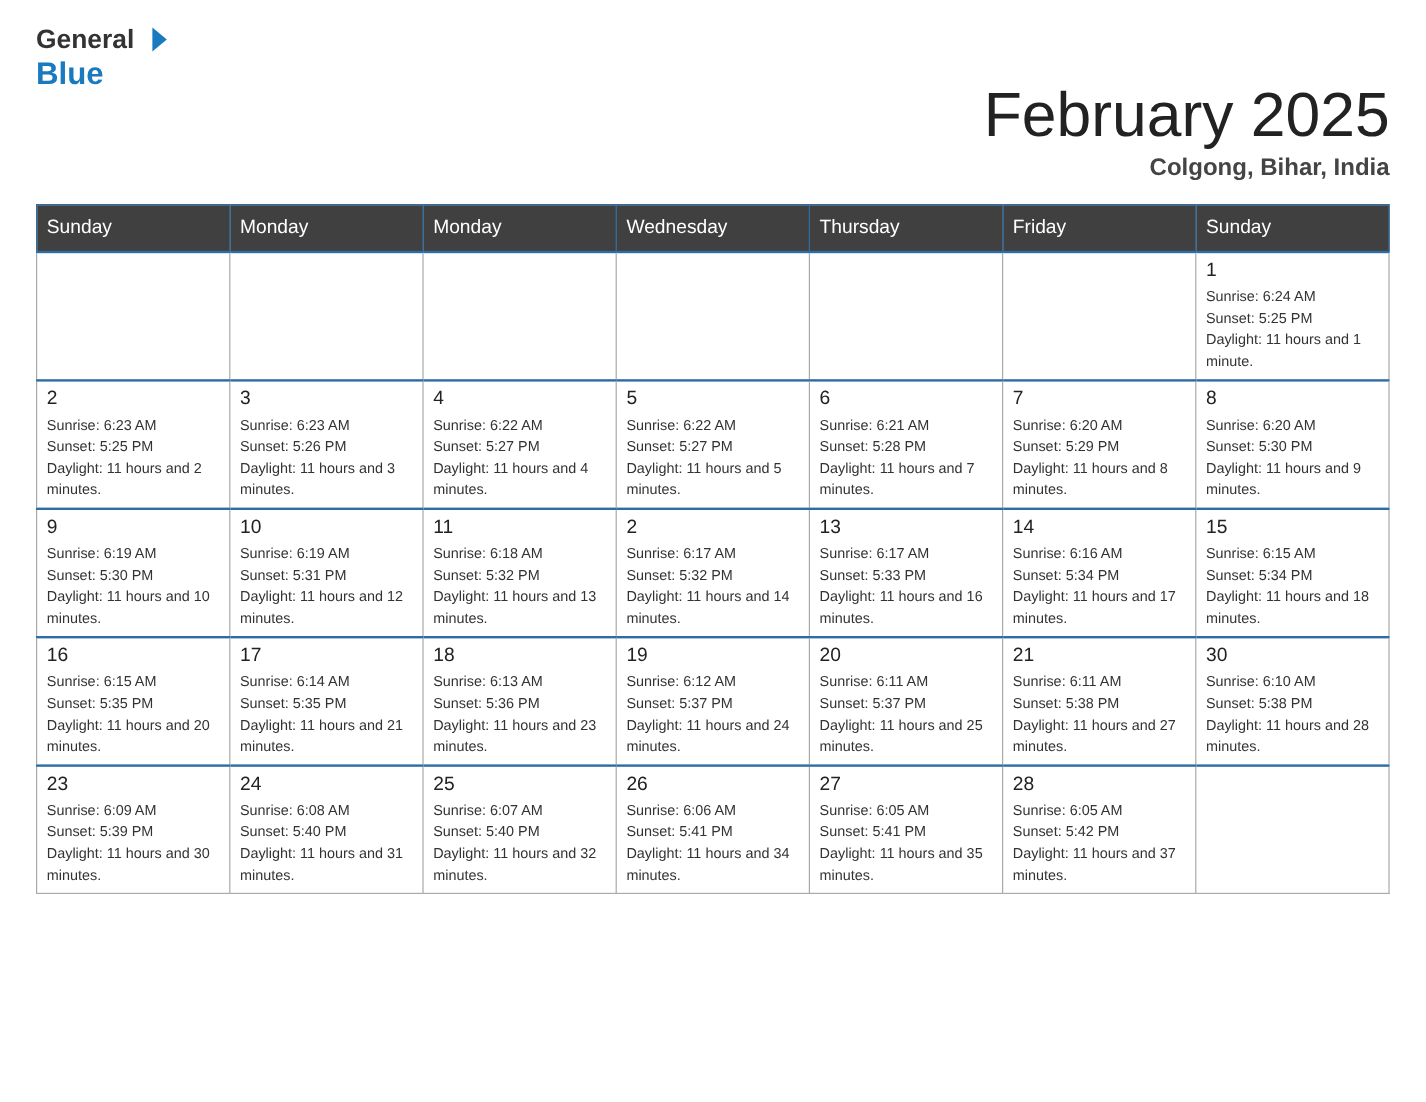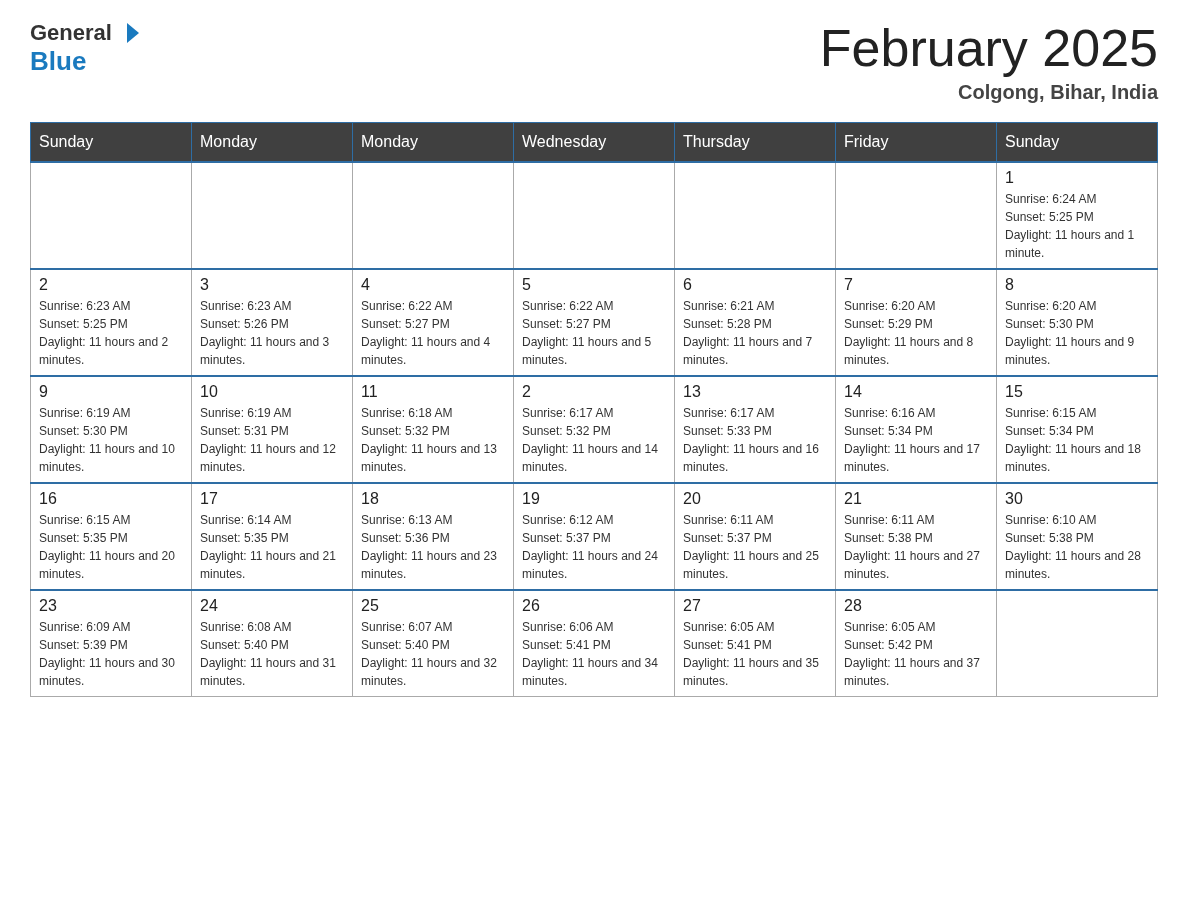--- a/index.html
+++ b/index.html
@@ -39,20 +39,21 @@
       border-bottom: 10px solid transparent;
       margin: 0 2px;
     }
     .logo-blue { color: #1a7abf; font-size: 26px; font-weight: bold; }
     .title-area { text-align: right; }
     .month-title {
       font-size: 52px;
       font-weight: 300;
       color: #222;
       line-height: 1.1;
+      margin-top: 48px;
     }
     .location {
       font-size: 20px;
       color: #444;
       margin-top: 4px;
       font-weight: bold;
     }
     .calendar {
       width: 100%;
       border-collapse: collapse;

